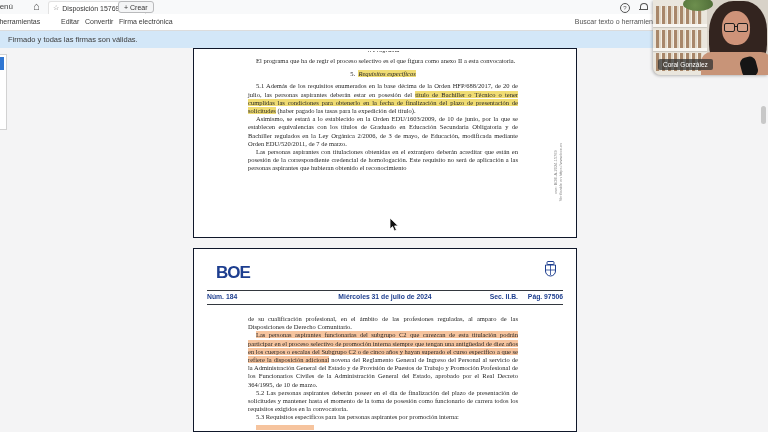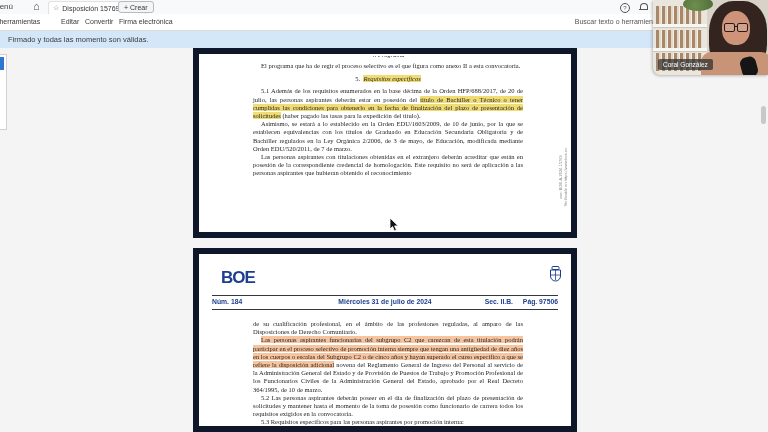--- a/index.html
+++ b/index.html
@@ -31,21 +31,21 @@
 
   #sig-banner{left:0;top:31px;width:768px;height:17px;background:#d3e7f8;
               font-size:7.5px;color:#3c3c3c;line-height:17px;padding-left:8px;box-sizing:border-box;}
 
   
   #left-sliver{left:0;top:54px;width:6px;height:74px;background:#fff;border:1px solid #d2d2d2;border-left:none;}
   #left-sliver .sel{position:absolute;left:0;top:2px;width:4px;height:13px;background:#2f76d2;}
   #scroll-thumb{right:2px;top:106px;width:5px;height:18px;background:#c8c8c8;border-radius:3px;}
 
   
-  .page{background:#fff;border:6px solid #0f172a;box-sizing:border-box;overflow:hidden;}
+  .page{background:#fff;border:1px solid #0f172a;box-sizing:border-box;overflow:hidden;}
   #page1{left:193px;top:48px;width:384px;height:190px;}
   #page2{left:193px;top:248px;width:384px;height:184px;}
   .doccol{position:absolute;left:54px;width:270px;font-family:"Liberation Serif",serif;
           font-size:6.5px;line-height:8.2px;color:#262626;text-align:justify;}
   .para{margin:0;text-indent:8px;}
   .para.noindent{text-indent:0;}
   .hl-y{background:#f0dc73;}
   .hl-o{background:#f6c49e;}
   #clip-head{height:3px;overflow:hidden;}
   #clip-head span{display:block;margin-top:-5px;text-align:center;font-style:italic;}
@@ -110,21 +110,21 @@
   </div>
 
   <div class="abs" id="toolbar">
     <div class="abs tool-item" style="left:-43px;">Ver todas las herramientas</div>
     <div class="abs tool-item" style="left:61px;">Editar</div>
     <div class="abs tool-item" style="left:85px;">Convertir</div>
     <div class="abs tool-item" style="left:119px;">Firma electrónica</div>
     <div class="abs" id="search-box">Buscar texto o herramien</div>
   </div>
 
-  <div class="abs" id="sig-banner">Firmado y todas las momento son válidas.</div>
+  <div class="abs" id="sig-banner">Firmado y todas las firmas son válidas.</div>
 
   <div class="abs" id="left-sliver">
     <span class="sel"></span>
   </div>
 
   <div class="abs page" id="page1">
     <div class="doccol" style="top:2px;">
       <div id="clip-head">
           <span>4.  Programa</span>
         </div>

